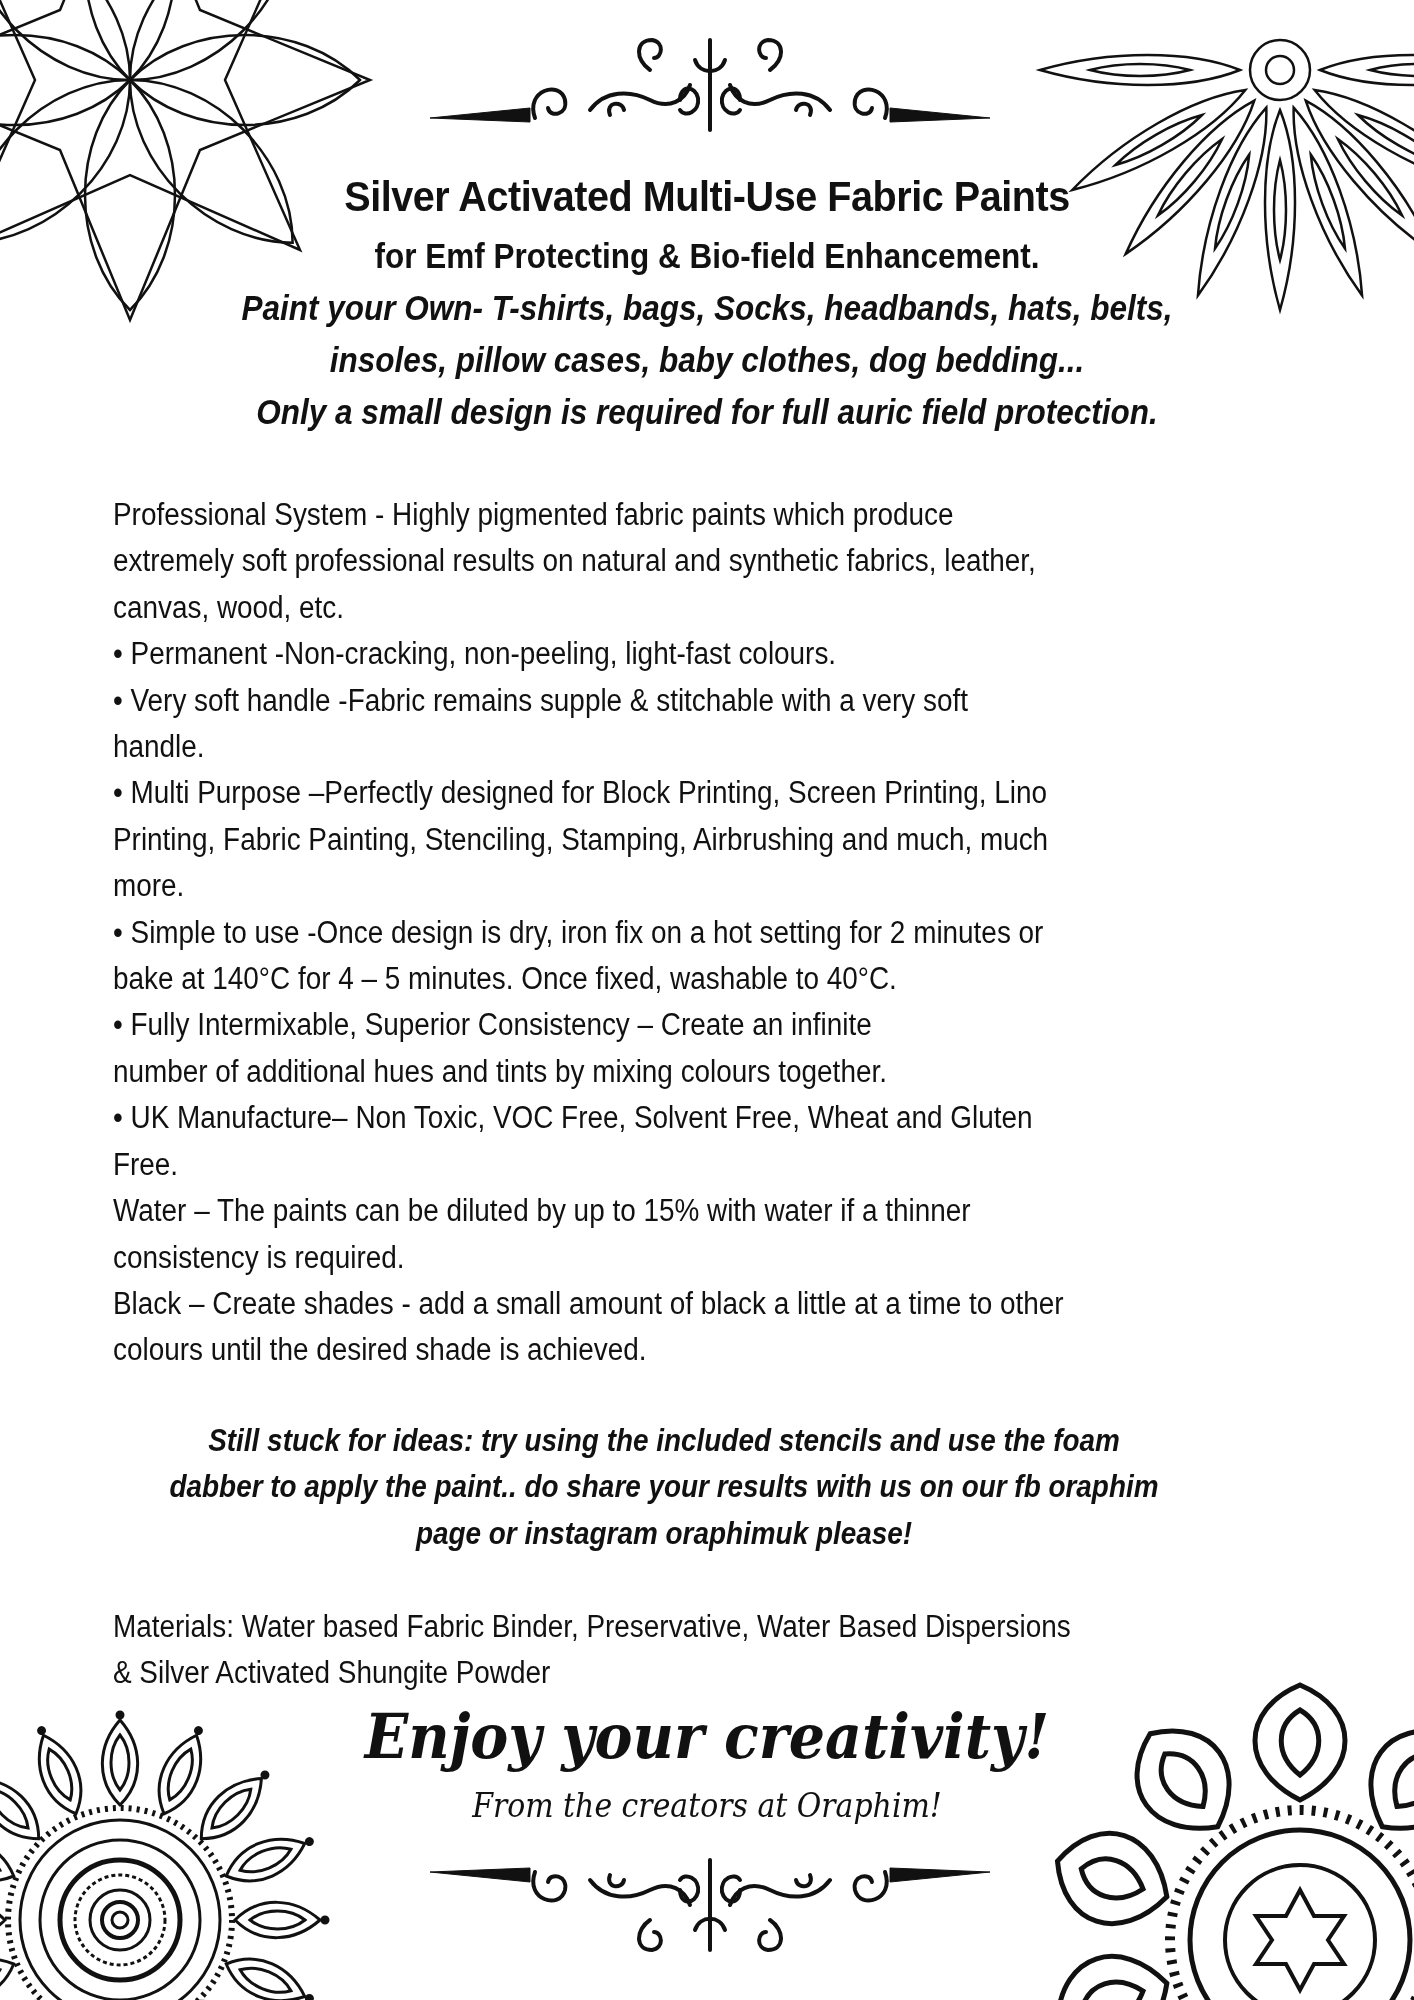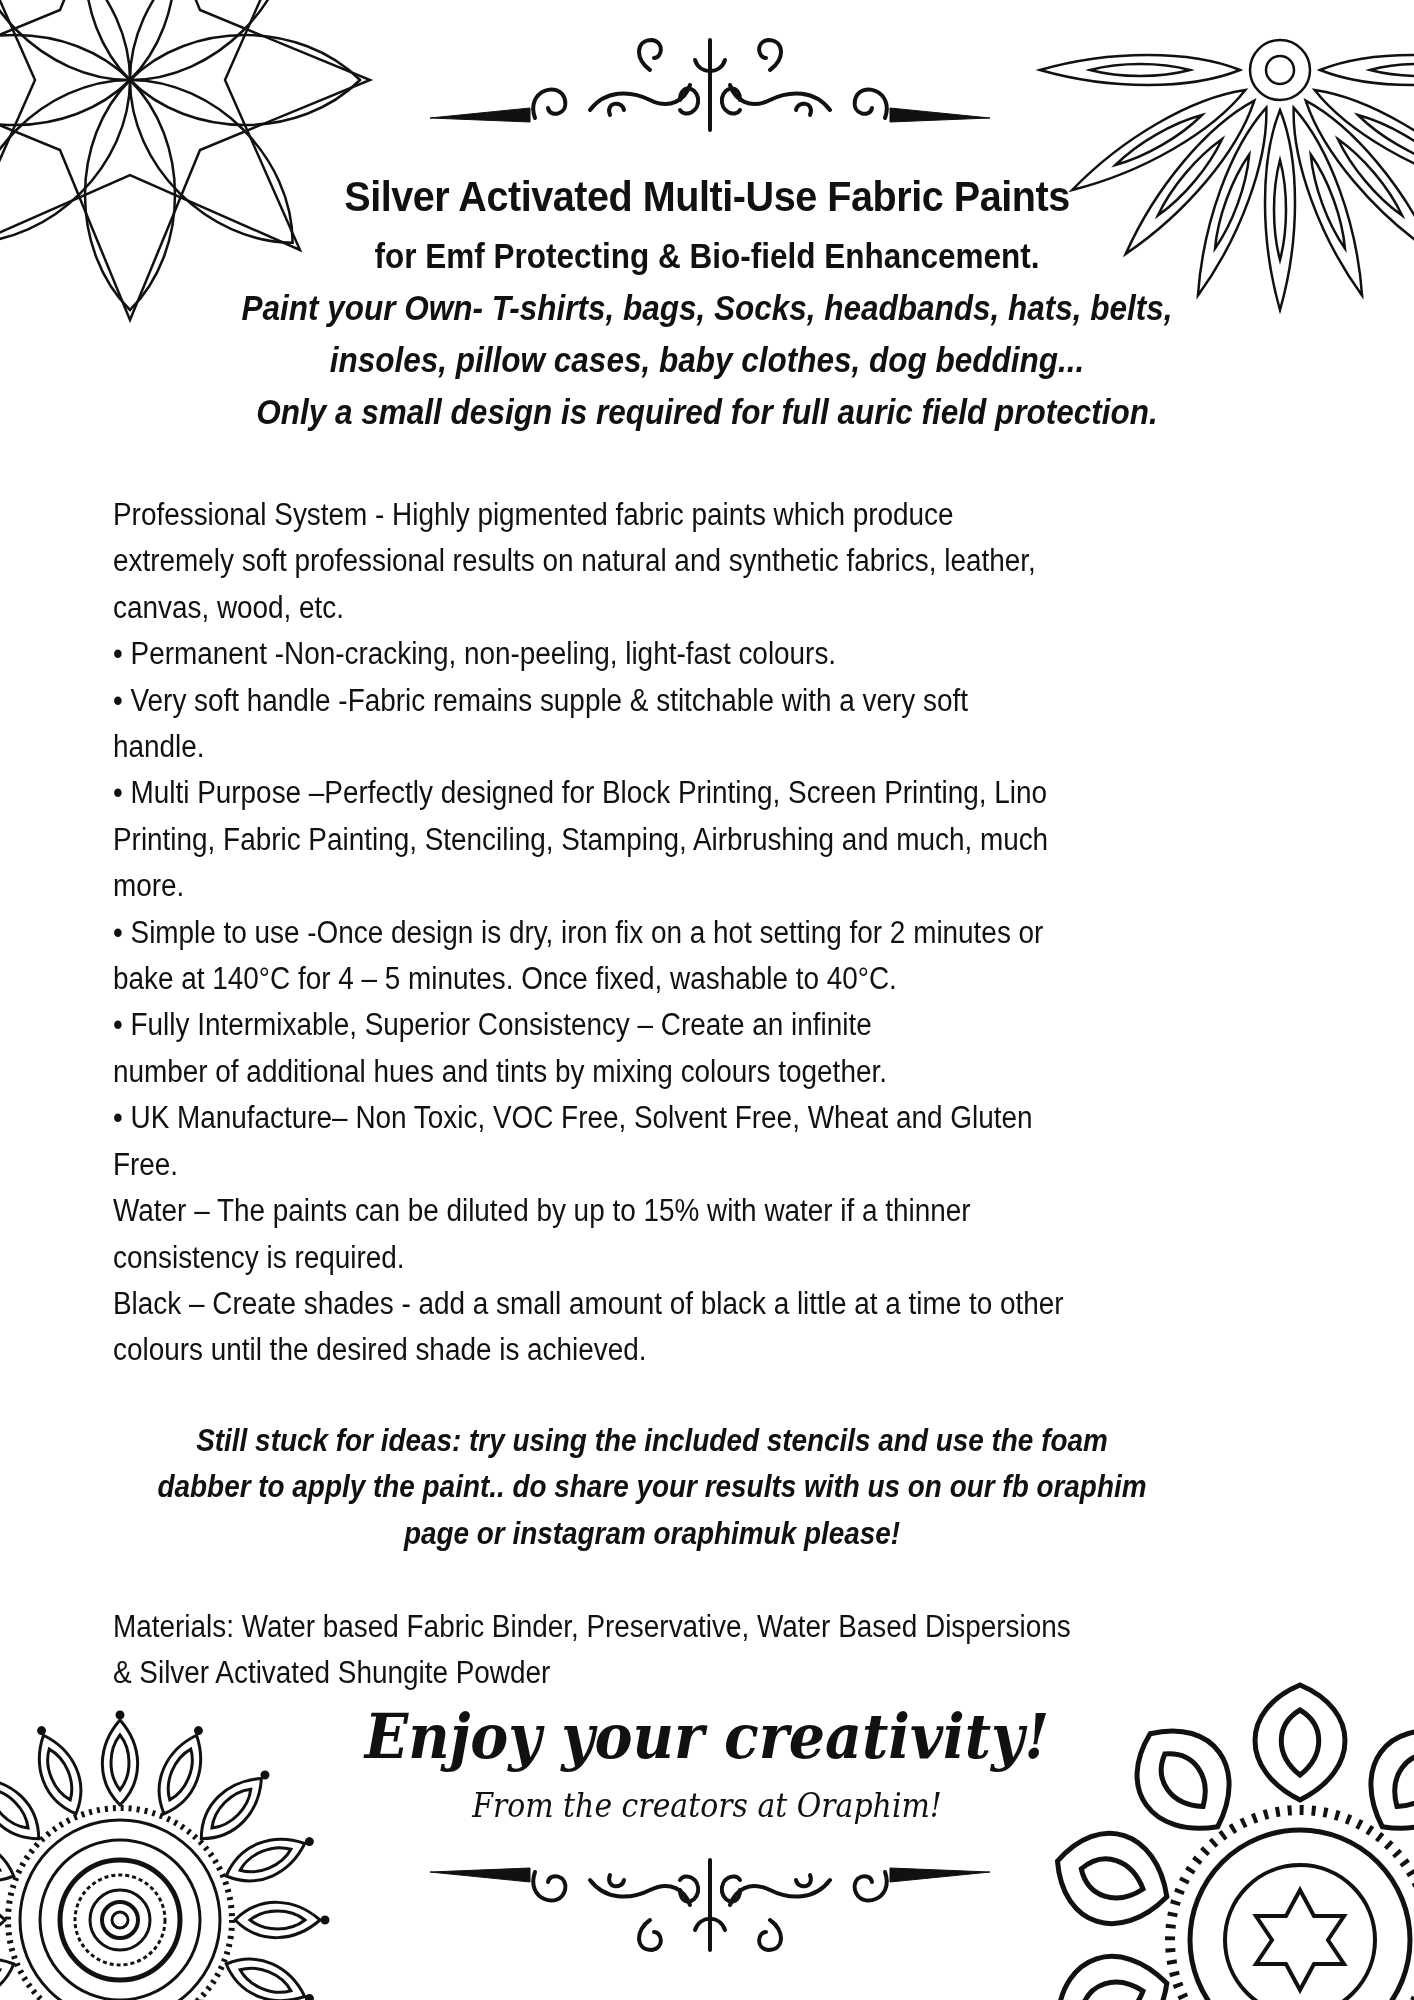--- a/index.html
+++ b/index.html
@@ -5,21 +5,21 @@
   html, body { margin:0; padding:0; background:#ffffff; }
   body { width:1414px; height:2000px; position:relative; overflow:hidden; color:#111; font-family:"Liberation Sans", sans-serif; }
   .deco { position:absolute; }
   .center-line { position:absolute; left:0; width:1414px; text-align:center; white-space:nowrap; }
   .title { top:172px; font-size:43px; font-weight:bold; letter-spacing:-0.5px; transform:scaleX(0.92); }
   .subtitle { top:236px; font-size:35px; font-weight:bold; transform:scaleX(0.9); }
   .ital { font-size:35px; font-weight:bold; font-style:italic; transform:scaleX(0.9); }
   .ital1 { top:288px; } .ital2 { top:340px; } .ital3 { top:392px; }
   .body-text { position:absolute; left:113px; top:492px; width:1240px; font-size:31px; line-height:46.4px; transform-origin:left top; transform:scaleX(0.9); width:1380px; }
   .body-text p { margin:0; white-space:nowrap; }
-  .stuck { position:absolute; left:0; top:1418px; width:1304px; text-align:center; font-size:31px; font-weight:bold; font-style:italic; line-height:46.4px; }
+  .stuck { position:absolute; left:12px; top:1418px; width:1304px; text-align:center; font-size:31px; font-weight:bold; font-style:italic; line-height:46.4px; }
   .stuck p { margin:0; transform:scaleX(0.9); white-space:nowrap; }
   .materials { position:absolute; left:113px; top:1604px; font-size:31px; line-height:46.4px; transform-origin:left top; transform:scaleX(0.9); }
   .materials p { margin:0; white-space:nowrap; }
   .enjoy { top:1700px; font-family:"DejaVu Serif", serif; font-style:italic; font-weight:bold; font-size:62px; transform:scaleX(0.92); }
   .from { top:1785px; font-family:"DejaVu Serif", serif; font-style:italic; font-size:34px; transform:scaleX(0.88); }
 </style>
 </head>
 <body>
 
 <svg class="deco" style="left:-120px;top:-170px" width="500" height="500" viewBox="-250 -250 500 500">

